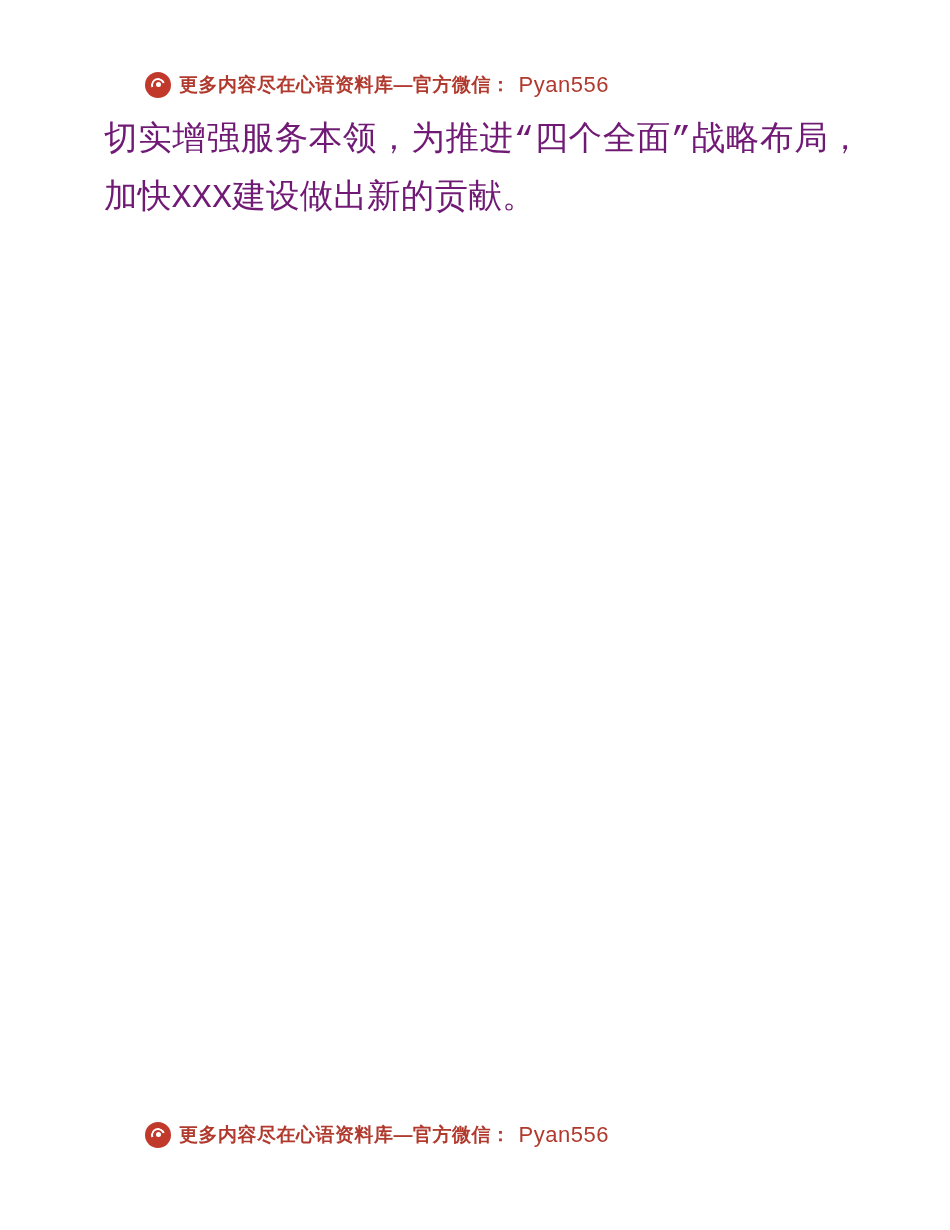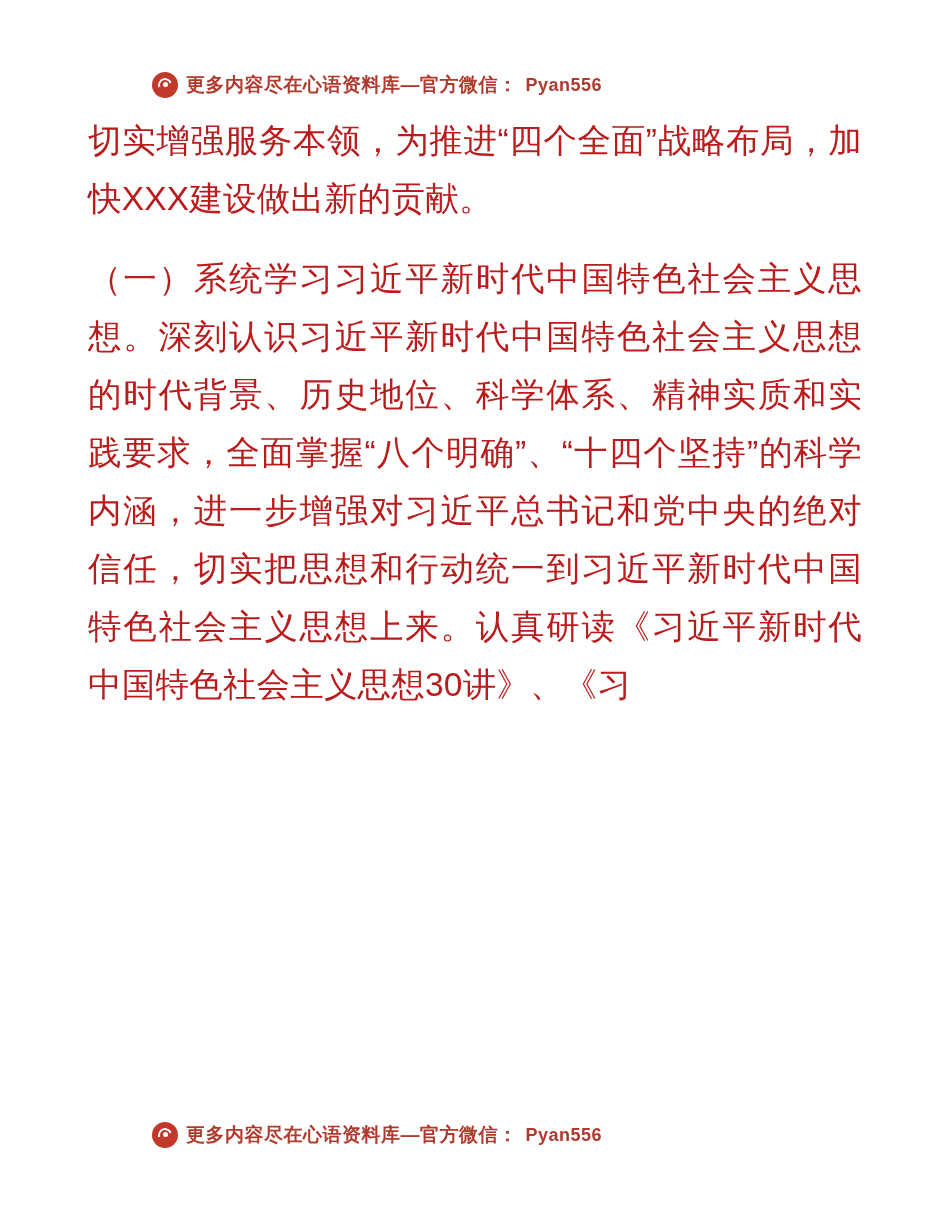--- a/index.html
+++ b/index.html
@@ -70,41 +70,41 @@
   }
   .wm-text {
     color: #b03a2e;
     font-size: 19px;
     font-weight: bold;
     letter-spacing: 0.5px;
     white-space: nowrap;
   }
   .wm-sub {
     color: #b03a2e;
-    font-size: 18px;
-    font-weight: bold;
+    font-size: 22px;
+    font-weight: normal;
     letter-spacing: 0.5px;
     white-space: nowrap;
   }
 
   
   .doc-body {
     position: absolute;
     left: 88px;
     top: 112px;
     width: 774px;
   }
   p.para {
-    margin: 0 0 6px 0;
+    margin: 0 0 6px 16px;
     font-size: 33.5px;
     line-height: 1.73;
-    color: #b91c1c;
+    color: #701a75;
     text-align: justify;
     text-justify: inter-ideograph;
-    font-family: Liberation Sans, sans-serif;
+    font-family: Liberation Mono, monospace;
     letter-spacing: 0.2px;
   }
   p.indent-2 { text-indent: 2em; }
   p.heading {
     text-indent: 2em;
     margin-bottom: 8px;
   }
   p.gap-top { margin-top: 14px; }
   p.gap-top-lg { margin-top: 22px; }
 </style>
@@ -114,21 +114,20 @@
 <div class="page">
 
   <div class="watermark top">
     <span class="wm-logo"></span>
     <span class="wm-text">更多内容尽在心语资料库—官方微信：</span>
     <span class="wm-sub">Pyan556</span>
   </div>
 
   <div class="doc-body">
     <p class="para">切实增强服务本领，为推进“四个全面”战略布局，加快XXX建设做出新的贡献。</p>
-    <p class="para gap-top-lg">（一）系统学习习近平新时代中国特色社会主义思想。深刻认识习近平新时代中国特色社会主义思想的时代背景、历史地位、科学体系、精神实质和实践要求，全面掌握“八个明确”、“十四个坚持”的科学内涵，进一步增强对习近平总书记和党中央的绝对信任，切实把思想和行动统一到习近平新时代中国特色社会主义思想上来。认真研读《习近平新时代中国特色社会主义思想30讲》、《习</p>
   </div>
 
   <div class="watermark bottom">
     <span class="wm-logo"></span>
     <span class="wm-text">更多内容尽在心语资料库—官方微信：</span>
     <span class="wm-sub">Pyan556</span>
   </div>
 
 </div>
 

